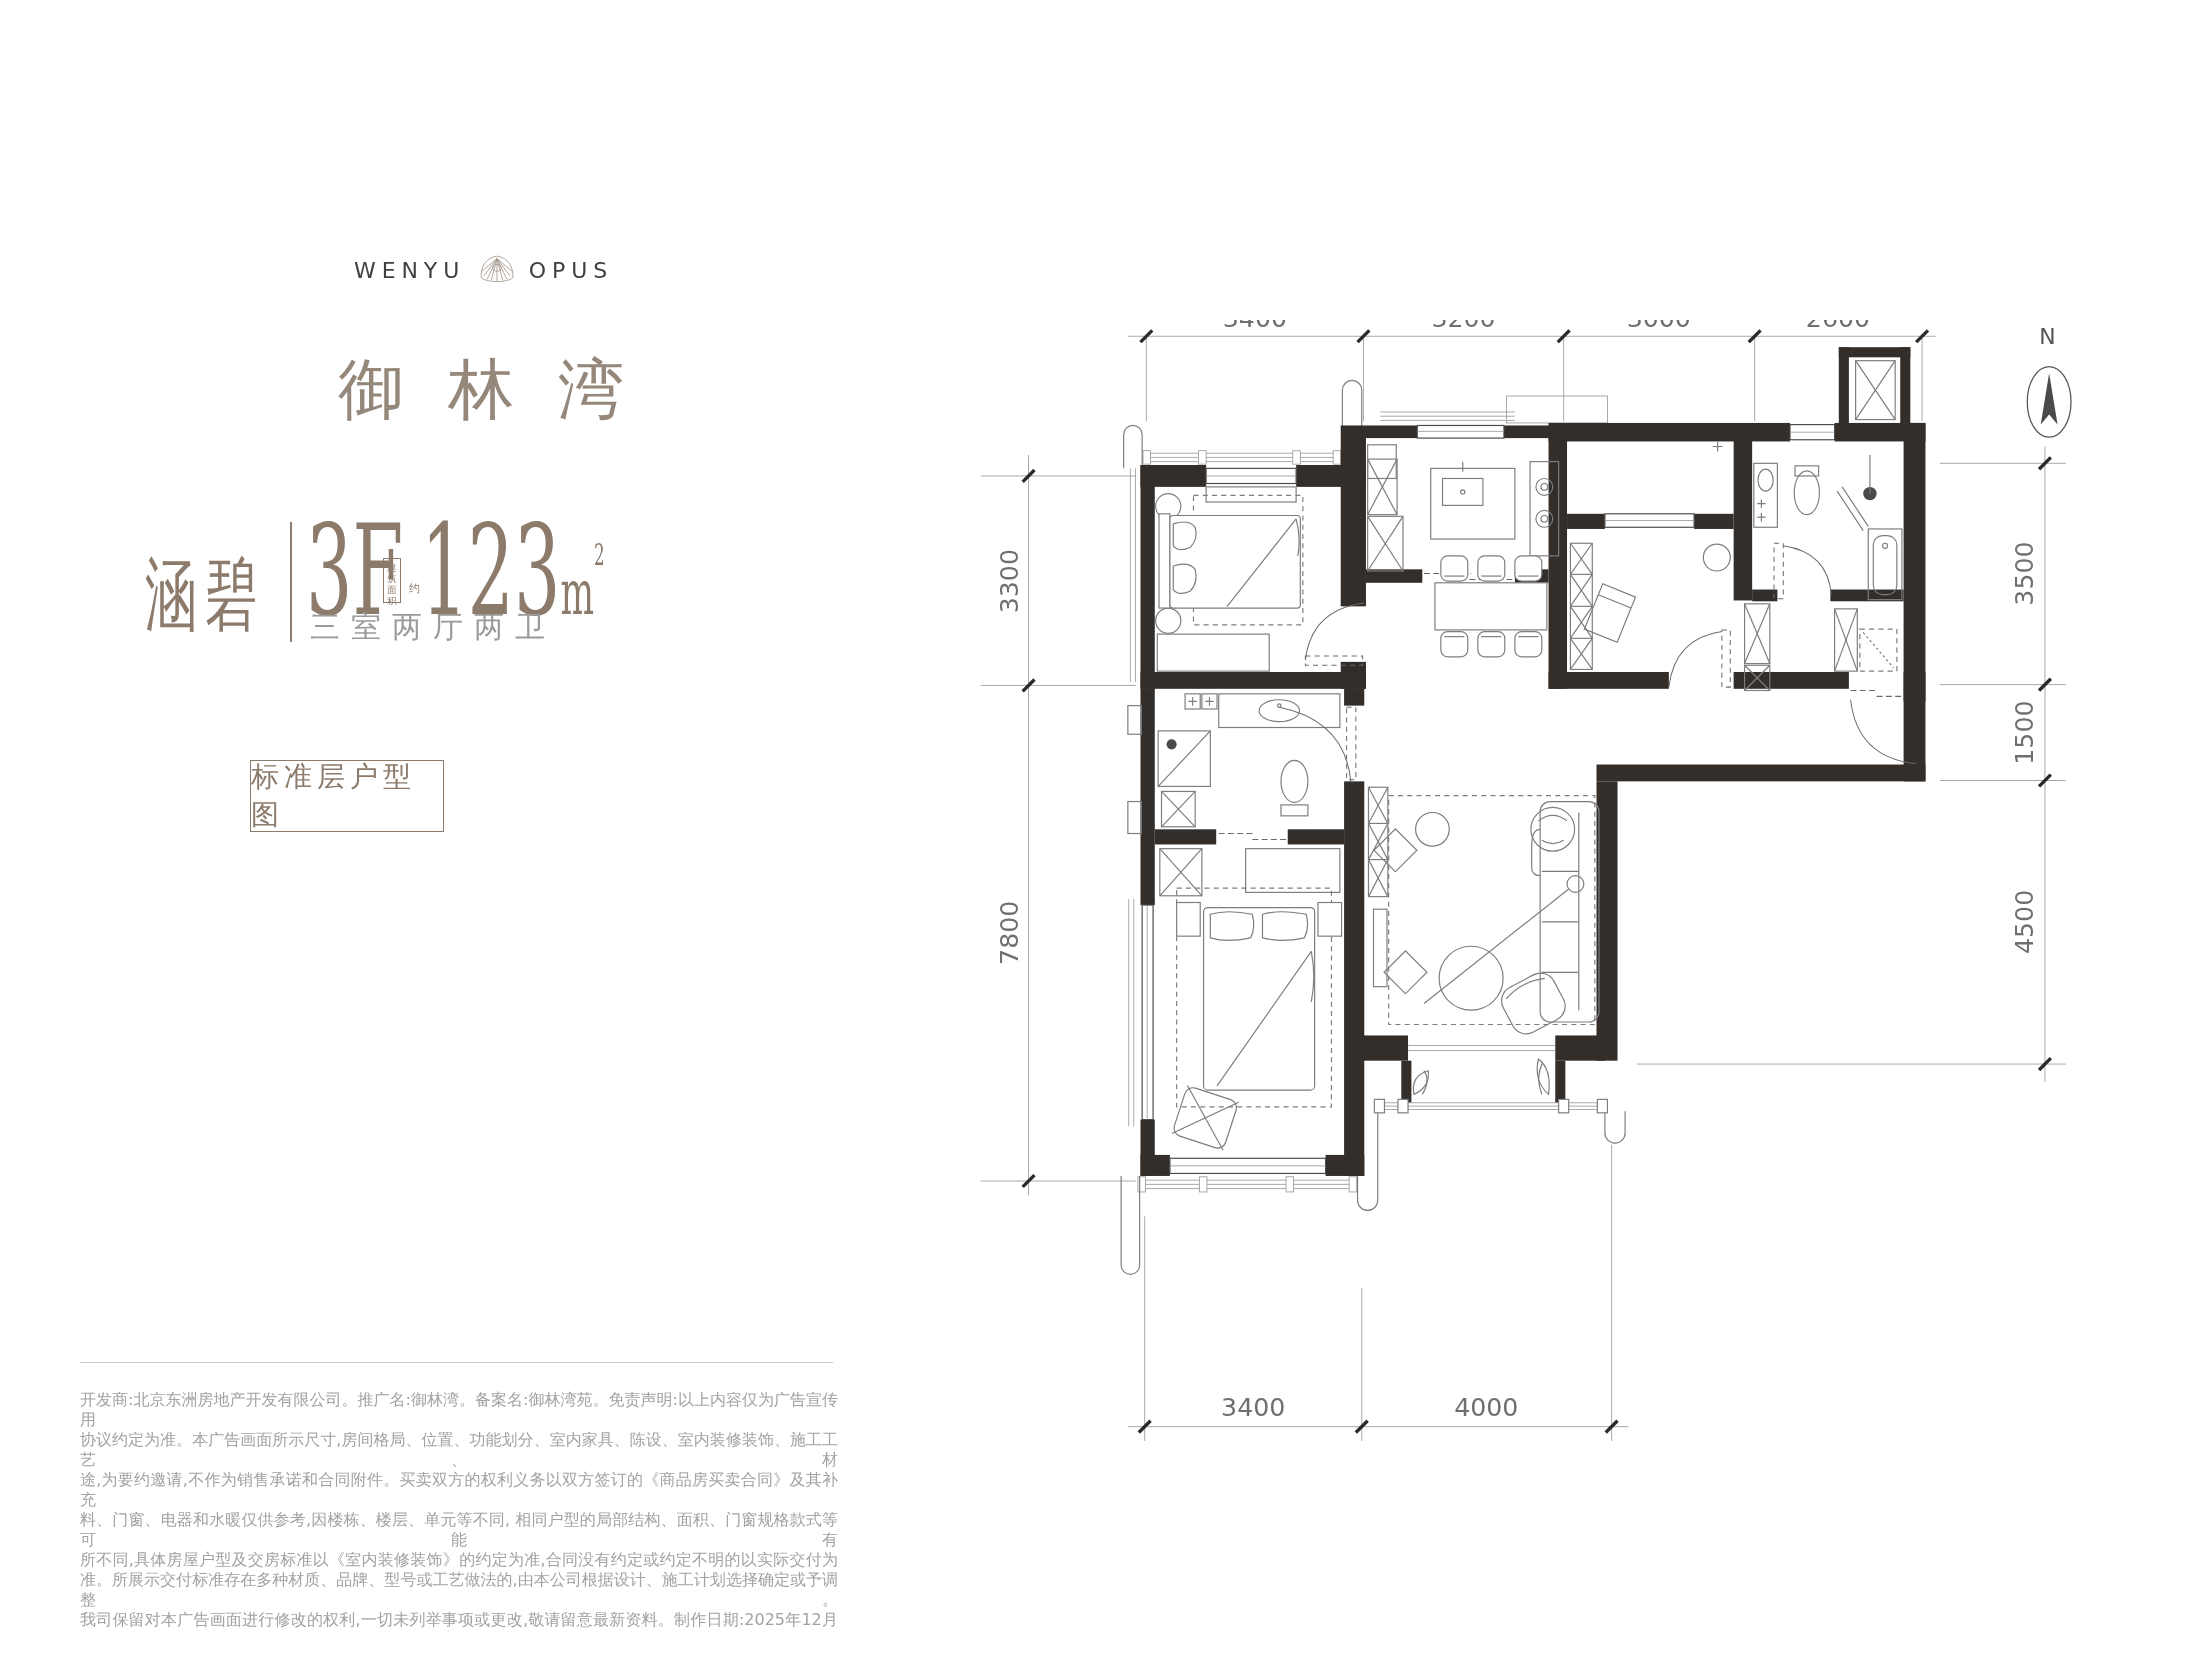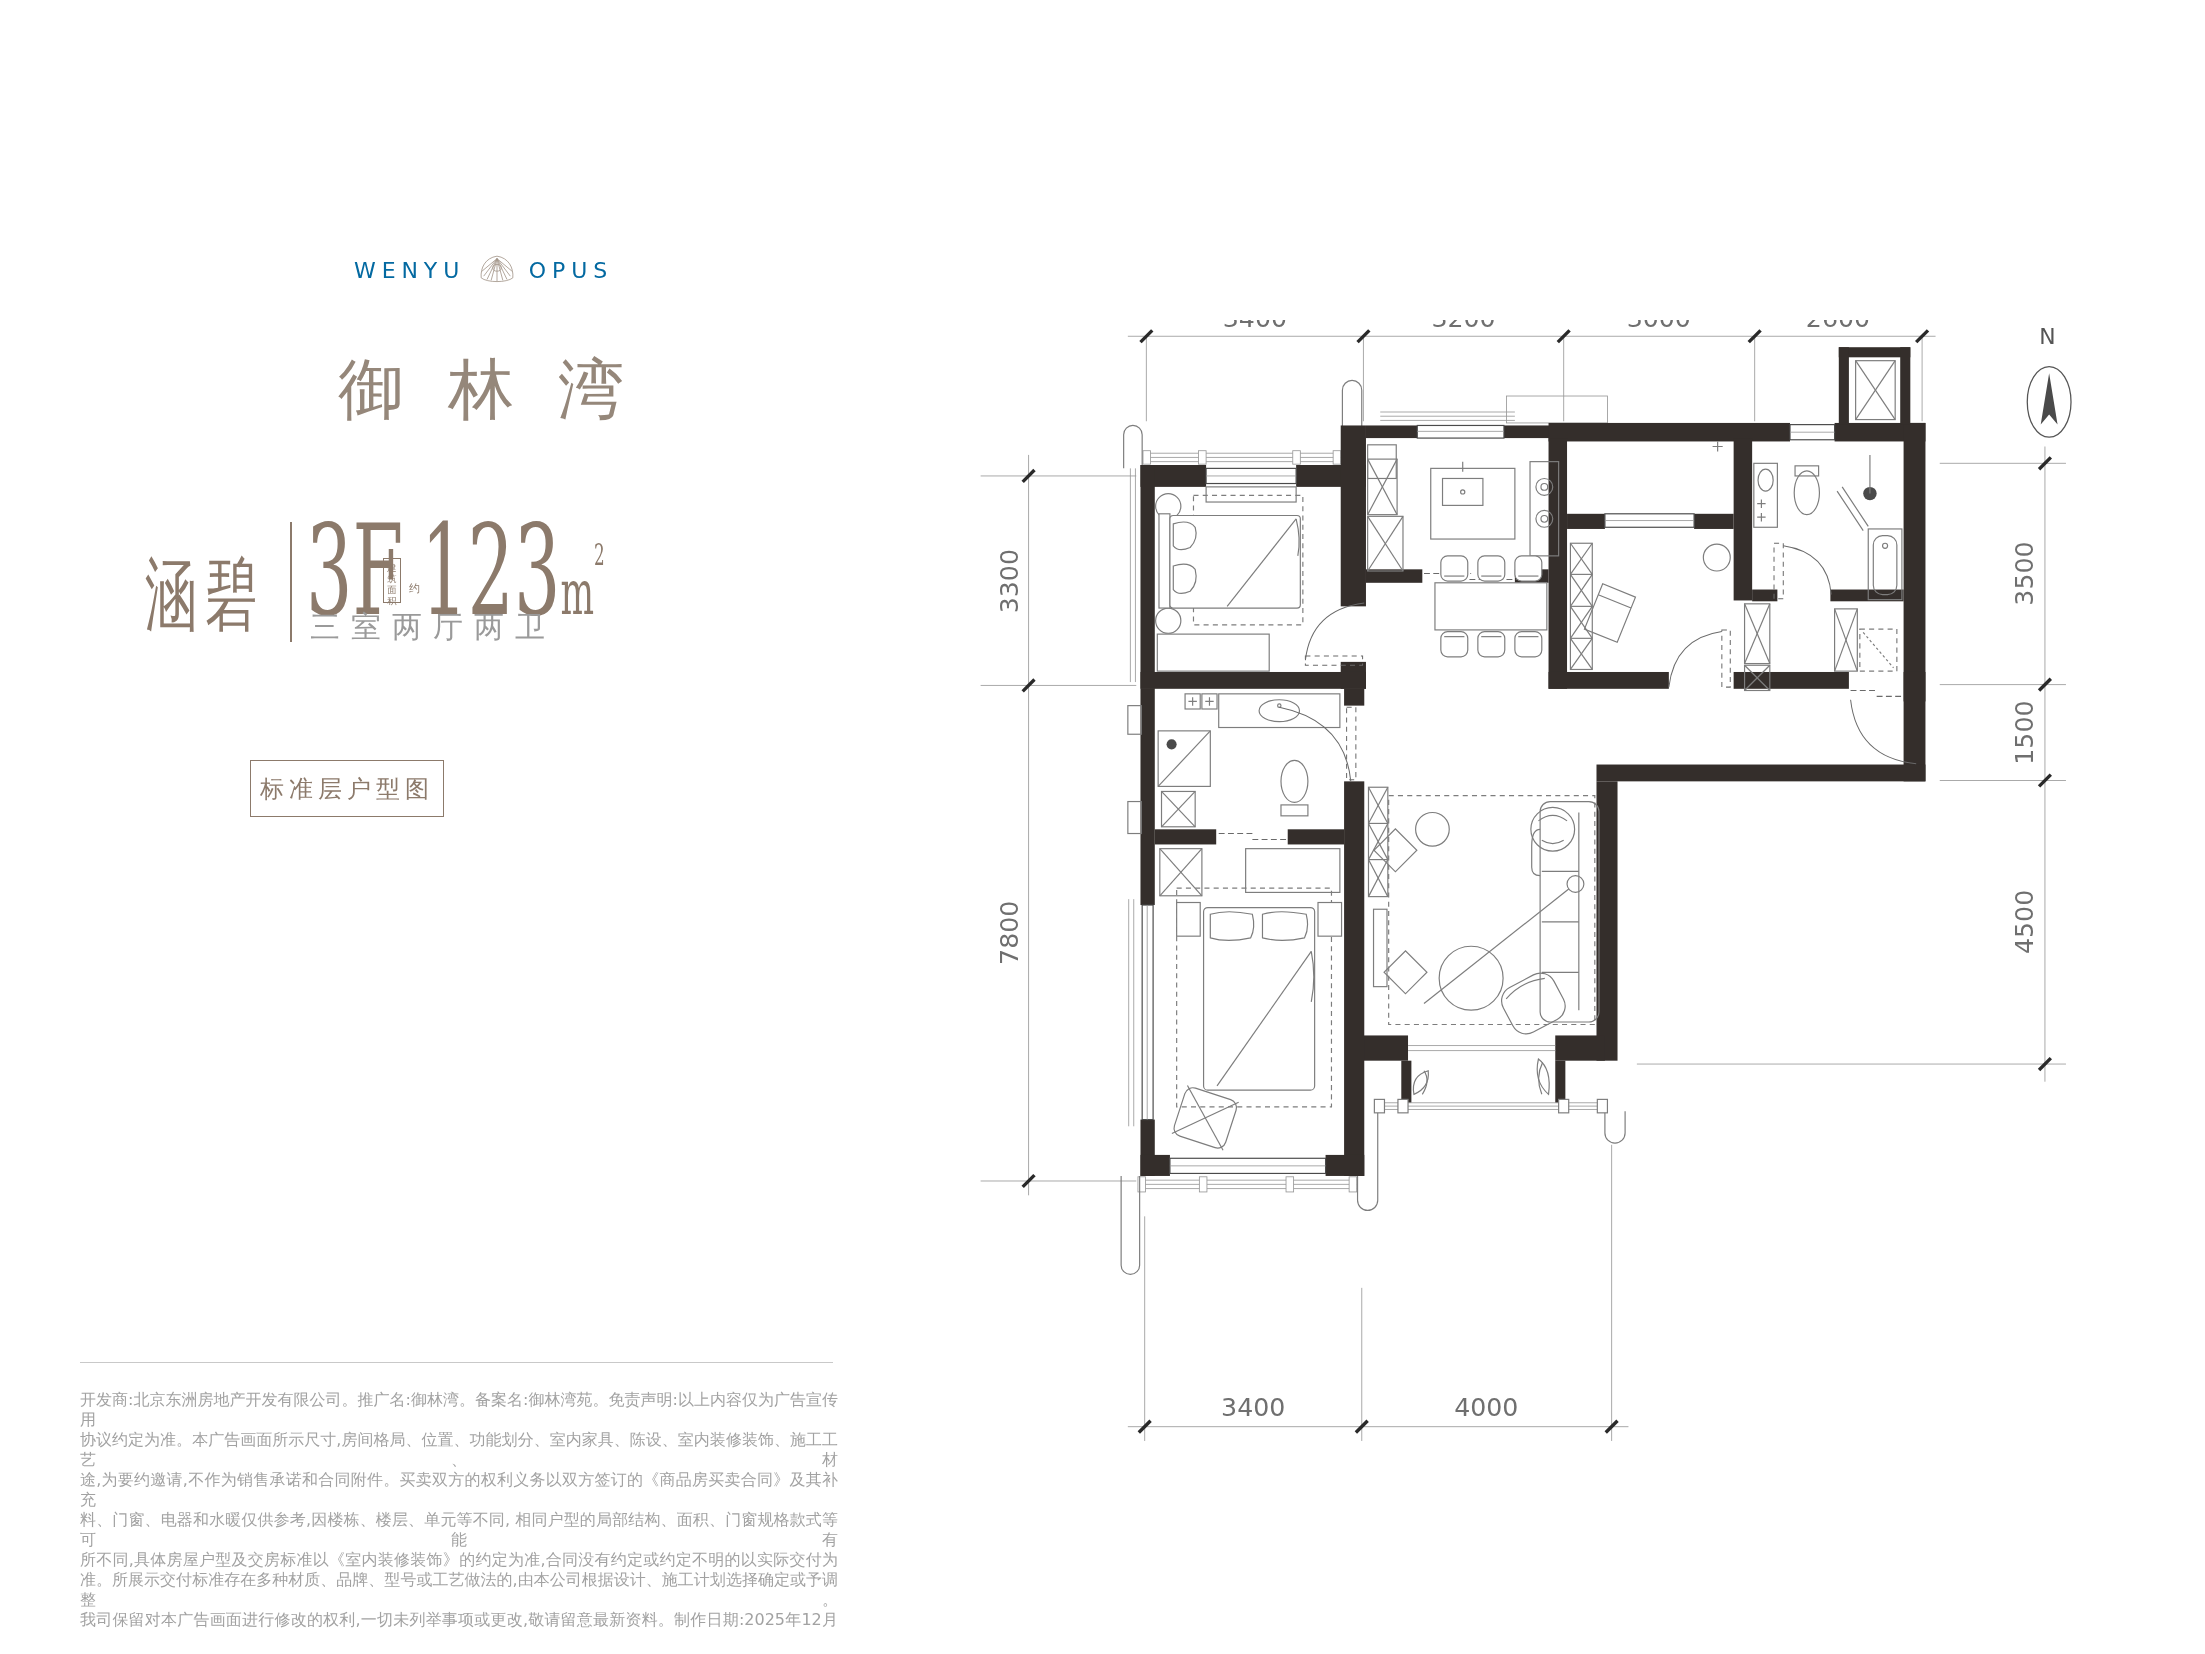--- a/index.html
+++ b/index.html
@@ -1,39 +1,39 @@
 <!DOCTYPE html>
 <html style="font-size:13.5px"><head>
 <meta charset="utf-8">
 <style>
   html,body{margin:0;padding:0;background:#fff;}
   #stage{position:relative;width:2205px;height:1655px;background:#ffffff;overflow:hidden;
          font-family:"DejaVu Sans","Liberation Sans",sans-serif;}
   .abs{position:absolute;}
   
   .logo-row{left:354px;top:251px;width:253px;height:39px;display:flex;align-items:center;color:#a4968a;}
-  .logo-word{font-size:22px;letter-spacing:5.9px;color:#0369a1;}
+  .logo-word{font-size:22px;letter-spacing:5.9px;color:#404040;}
   .brand-name{left:338px;top:325px;font-size:66px;color:#95877a;letter-spacing:44px;
               font-family:"DejaVu Serif","Liberation Serif",serif;white-space:nowrap;margin-top:20px;}
   
   .unit-name{left:145px;top:540px;font-size:82px;color:#8c7a6b;letter-spacing:11.8px;
              font-family:"DejaVu Serif","Liberation Serif",serif;transform:scaleX(.64);transform-origin:left top;white-space:nowrap;}
   .divider-v{left:290px;top:522px;width:1.7px;height:120px;background:#8c7a6b;}
   .floor-big{left:306px;top:505px;font-size:126px;color:#8c7a6b;font-weight:400;
              font-family:"DejaVu Serif","Liberation Serif",serif;transform:scaleX(.58);transform-origin:left top;line-height:1.05;}
   .area-box{left:383px;top:558px;width:18px;height:45px;border:0.8px solid #8c7a6b;color:#8c7a6b;
             font-size:9.3px;line-height:11px;text-align:center;padding-top:2.5px;box-sizing:border-box;}
   .area-approx{left:409px;top:581px;font-size:11px;color:#8c7a6b;}
   .area-big{left:421px;top:505px;font-size:126px;color:#8c7a6b;
             font-family:"DejaVu Serif","Liberation Serif",serif;transform:scaleX(.58);transform-origin:left top;line-height:1.05;white-space:nowrap;}
   .area-unit{font-size:61px;}
   .area-sup{font-size:29px;vertical-align:49px;}
   .layout-line{left:310px;top:607px;font-size:30px;color:#9a9a9a;letter-spacing:11px;white-space:nowrap;}
-  .tag-box{left:250px;top:760px;width:194px;height:57px;border:1.7px solid #8c7a6b;display:flex;
-           align-items:center;justify-content:center;font-size:24px;color:#8c7a6b;letter-spacing:5px;box-sizing:border-box;}
+  .tag-box{left:250px;top:760px;width:194px;height:72px;border:1.7px solid #8c7a6b;display:flex;
+           align-items:center;justify-content:center;font-size:28px;color:#8c7a6b;letter-spacing:5px;box-sizing:border-box;}
   
   .disc-rule{left:80px;top:1362px;width:753px;height:0.8px;background:#c9c9c9;}
   .disclaimer{left:80px;top:1390px;width:758px;color:#a2a2a2;font-size:16px;line-height:20px;}
   .disclaimer div{text-align:justify;text-align-last:justify;}
   
   #plan{left:968px;top:320px;width:1119px;height:1128px;}
   .wall{fill:#342e2b;stroke:none;}
   .thin2{stroke:#999;fill:none;stroke-width:1;}
   .furn{stroke:#7d7d7d;fill:#fff;stroke-width:1.4;}
   .furnNF{stroke:#7d7d7d;fill:none;stroke-width:1.4;}

